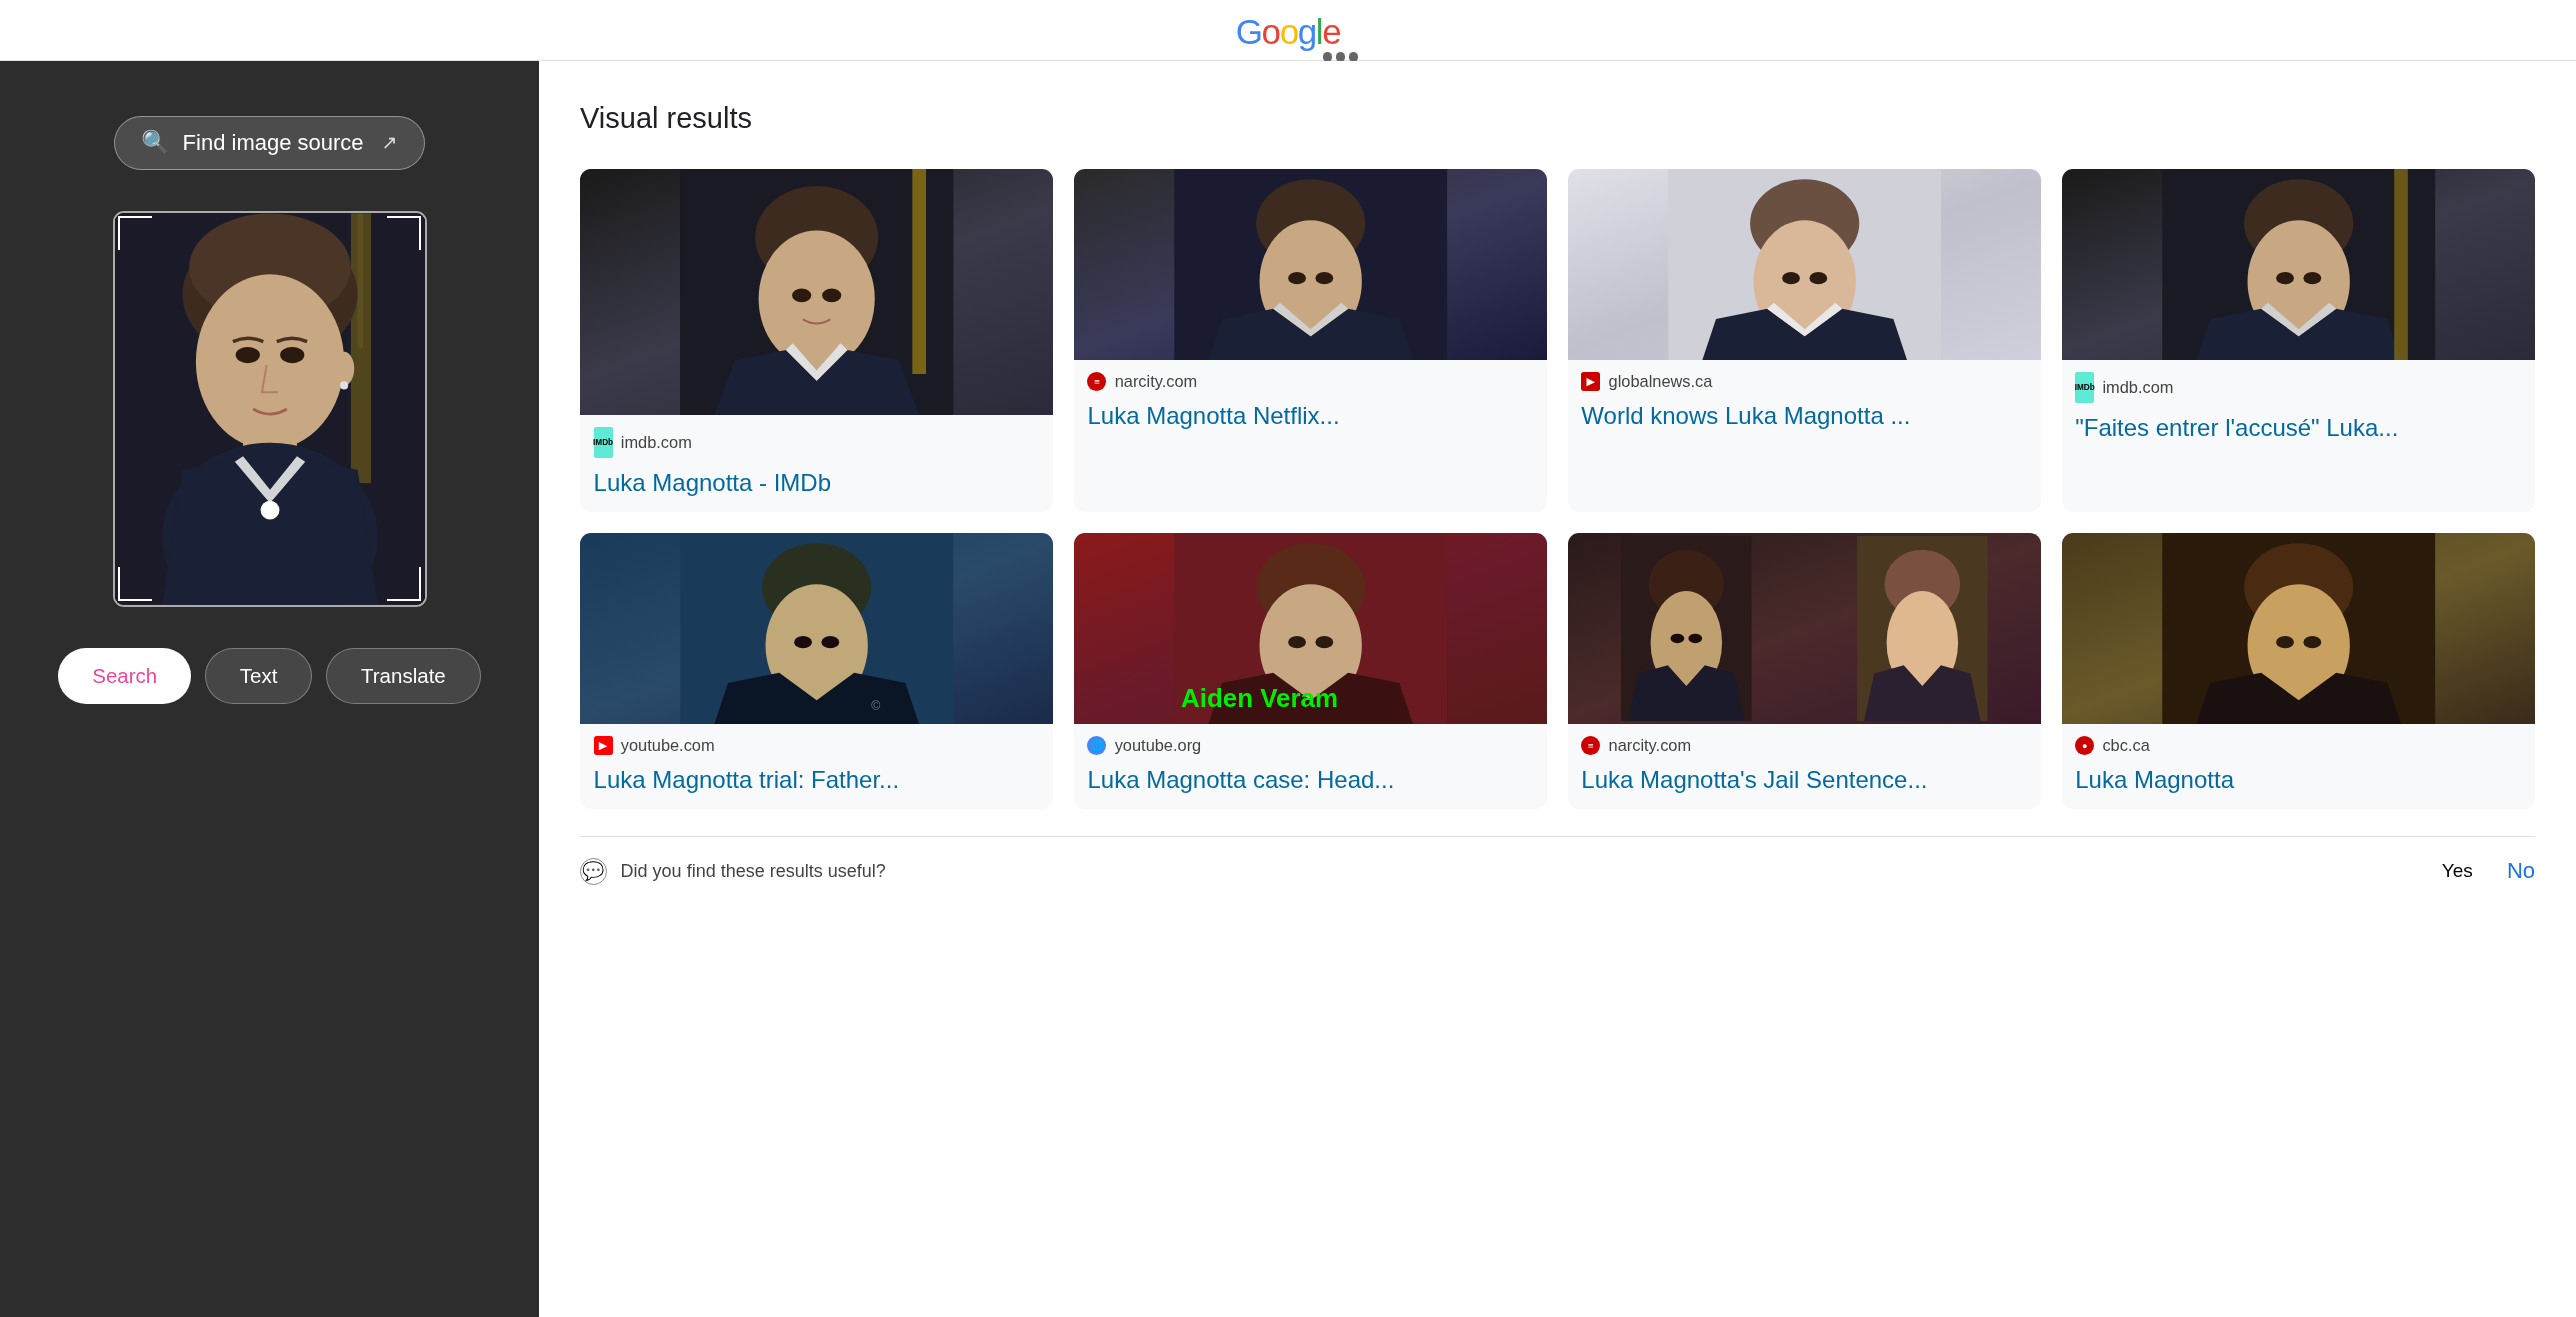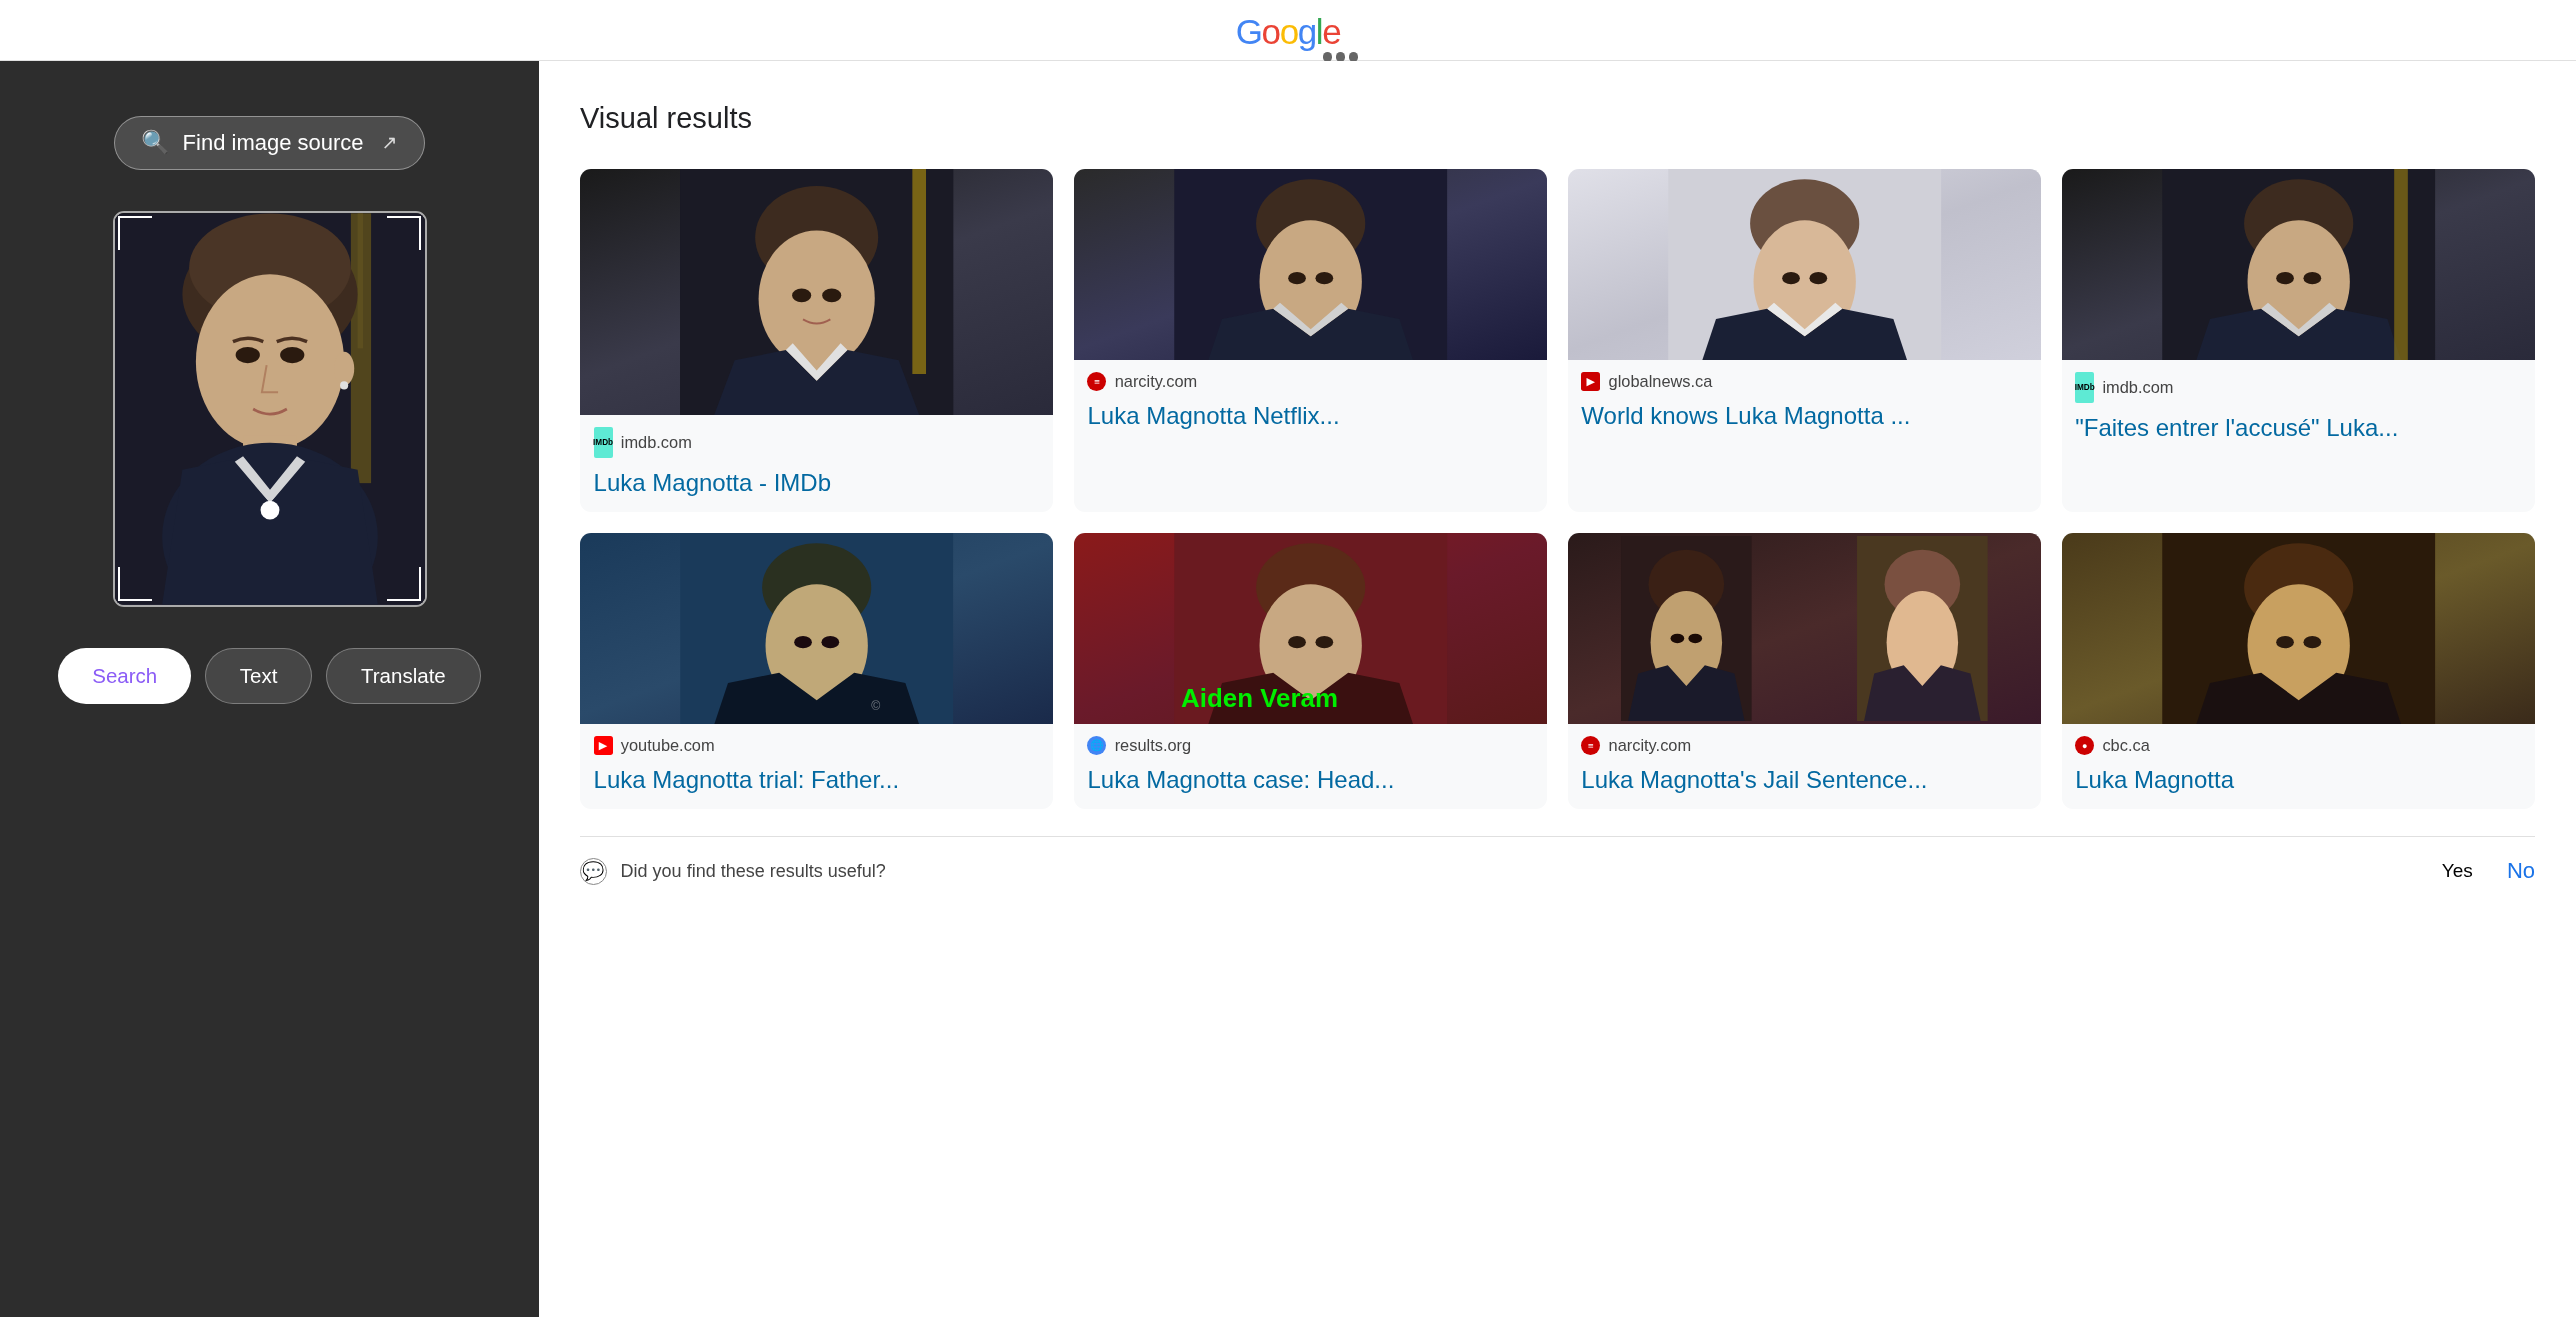--- a/index.html
+++ b/index.html
@@ -90,21 +90,21 @@
     }
     .mode-btn {
       padding: 15px 34px;
       border-radius: 34px;
       font-size: 20.5px;
       cursor: pointer;
       border: none;
     }
     .mode-btn-active {
       background: #fff;
-      color: #8b5cf6;
+      color: #ec4899;
       font-weight: 500;
     }
     .mode-btn-inactive {
       background: rgba(255,255,255,0.12);
       color: #fff;
       border: 0.7px solid rgba(255,255,255,0.3);
     }
 
     
     .right-panel {
@@ -484,21 +484,21 @@
             <path d="M 50 280 L 70 220 L 145 205 L 200 245 L 255 205 L 330 220 L 350 280 Z" fill="#3a1010"></path>
             <ellipse cx="180" cy="160" rx="13" ry="9" fill="#2a1a0f"></ellipse>
             <ellipse cx="220" cy="160" rx="13" ry="9" fill="#2a1a0f"></ellipse>
 
             <text x="10" y="255" font-size="38" font-weight="bold" fill="#00ee00" font-family="Arial">Aiden Veram</text>
           </svg>
         </div>
         <div class="match-info">
           <div class="match-source">
             <div class="theworld-icon">🌐</div>
-            <span class="source-name">results.org</span>
+            <span class="source-name">youtube.org</span>
           </div>
           <div class="match-title">Luka Magnotta case: Head...</div>
         </div>
       </div>
 
       <div class="match-card">
         <div class="match-image match-image-7" style="display:flex; gap:2.7px; padding:2.7px;">
           <svg viewBox="0 0 190 270" width="50%" height="100%">
             <rect width="190" height="270" fill="#2a1a1a"></rect>
             <ellipse cx="95" cy="70" rx="55" ry="50" fill="#3a2015"></ellipse>

